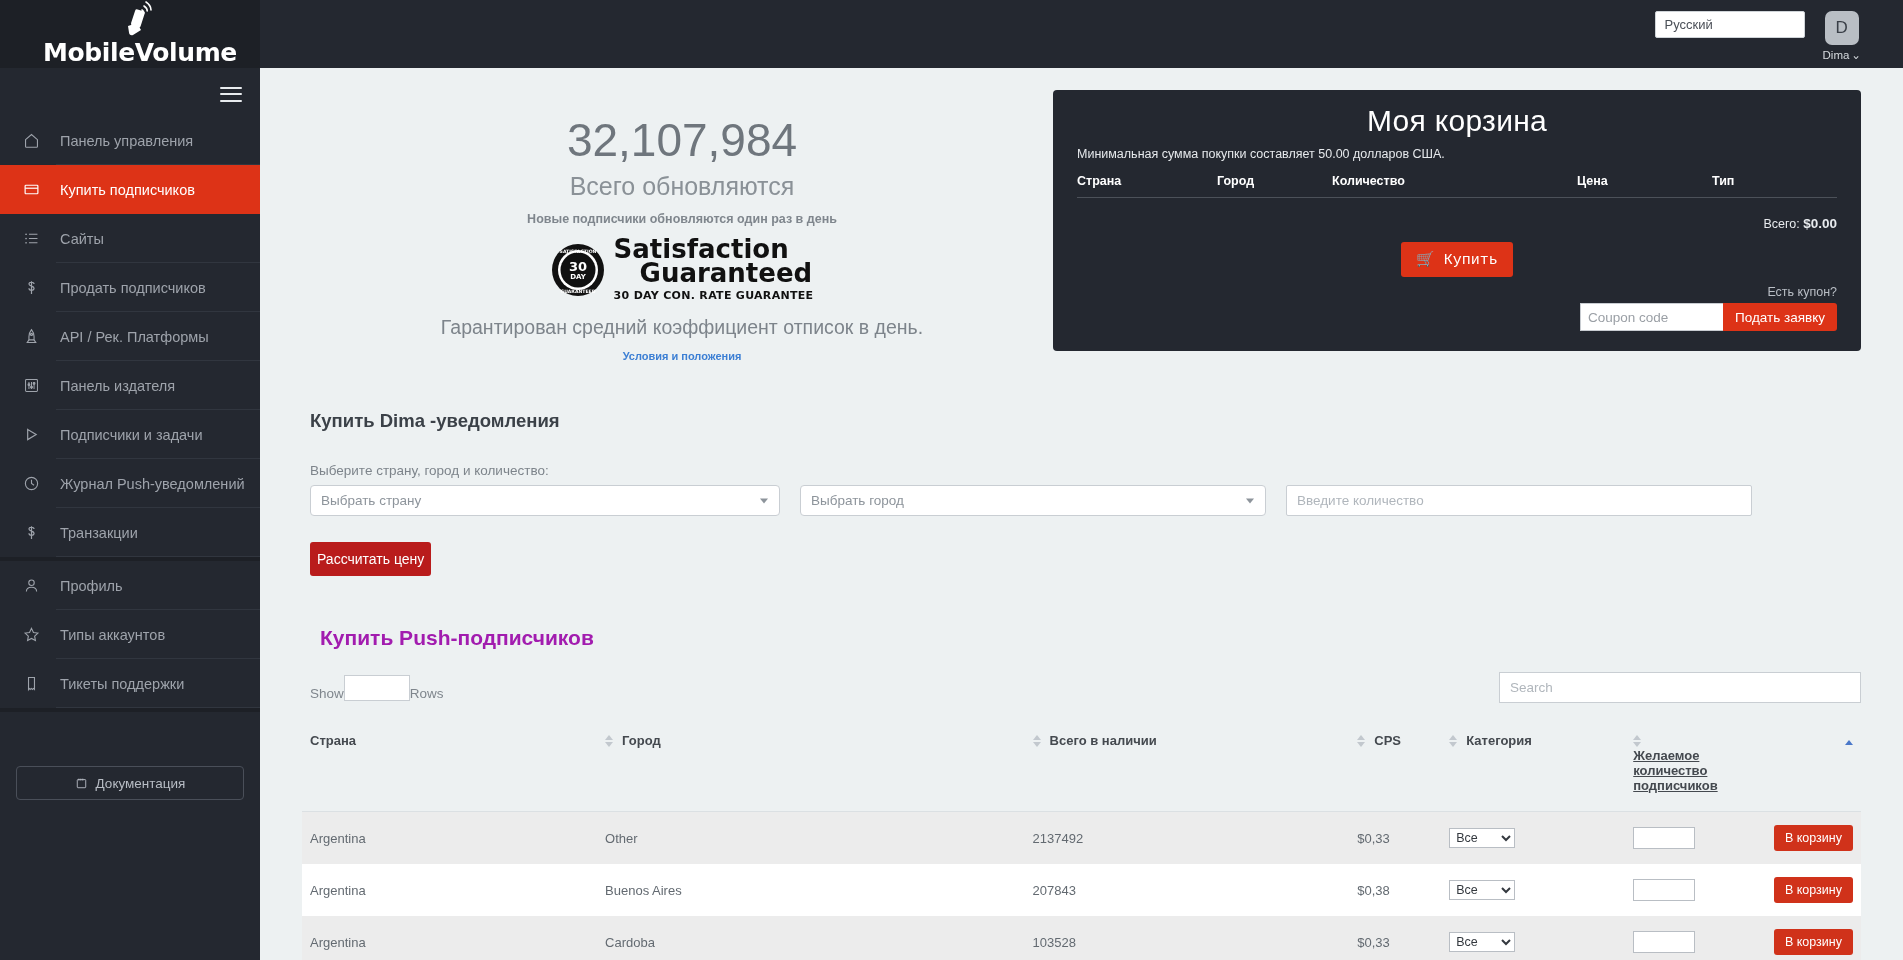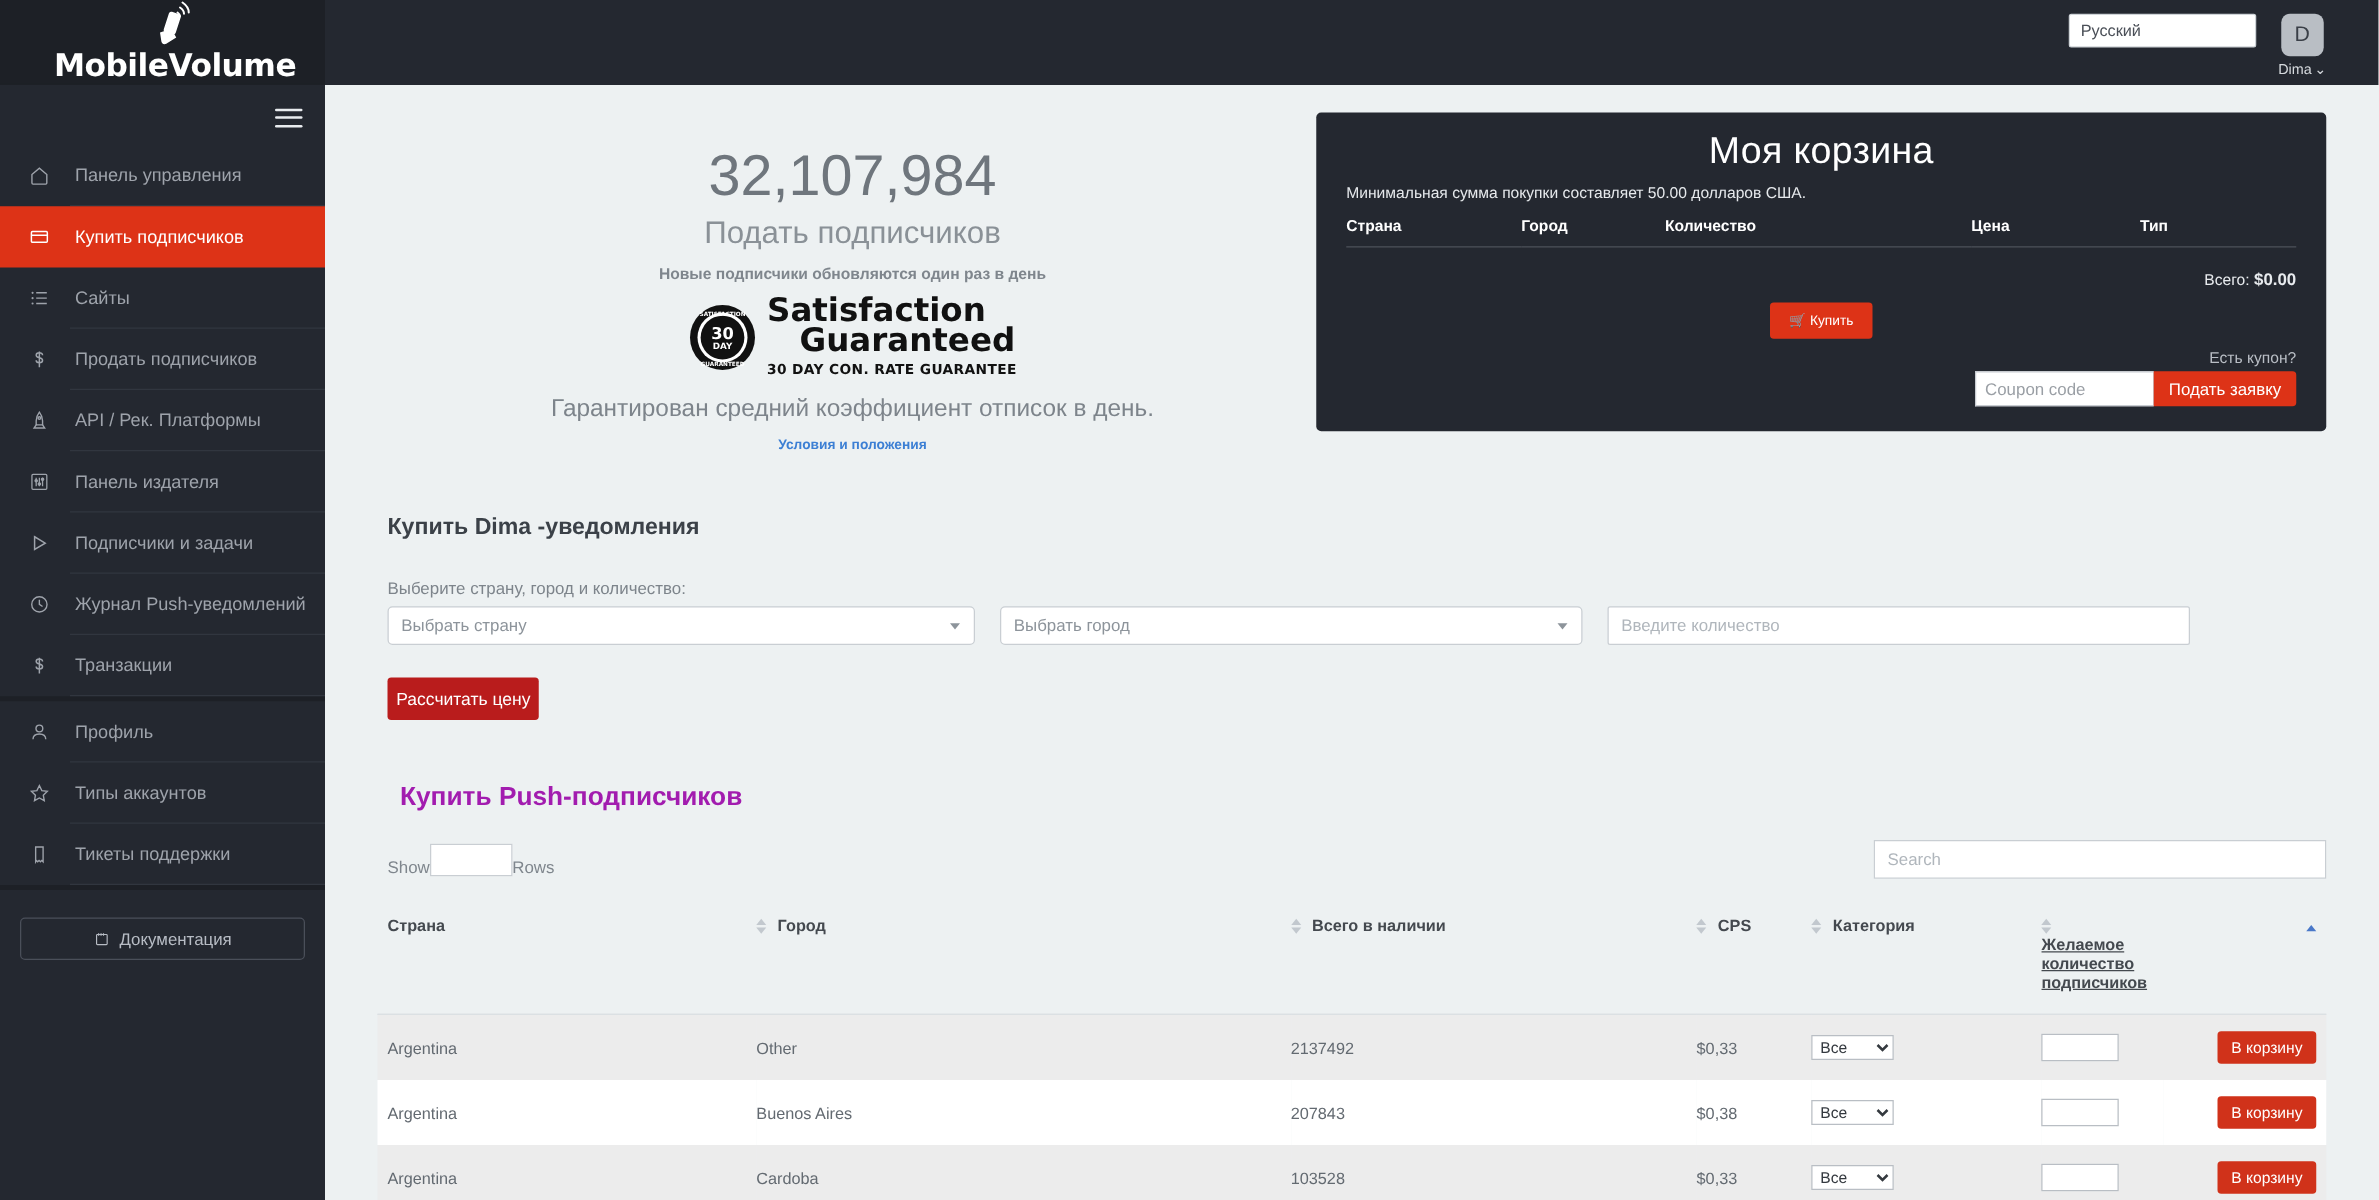--- a/index.html
+++ b/index.html
@@ -67,20 +67,21 @@
     background: #dd3317; color: #fff;
   }
   .nav-item.active .ico { color:#fff; }
   .nav-item.first { margin-top: -4px; }
   .doc-wrap { padding: 22px 16px 0 16px; }
   .doc-btn {
     display:flex; align-items:center; justify-content:center; gap:8px;
     height: 34px; border: 1px solid #4a4f59; border-radius: 4px;
     color:#b7bcc4; font-size: 13.5px; cursor:pointer; background: transparent;
     width: 100%;
+    margin-top: 32px;
   }
   .doc-btn svg { display:block; }
 
   
   .main { flex: 1; height: 960px; background: #edf1f2; position: relative; overflow: hidden;}
   .topbar {
     height: 68px; background:#242830;
     display:flex; align-items:flex-start; justify-content:flex-end;
     padding: 11px 42px 0 0;
   }
@@ -131,22 +132,22 @@
   .cart-table { width:100%; border-collapse: collapse; margin-top: 13px; }
   .cart-table th {
     text-align:left; font-size: 12.5px; font-weight: bold; color:#fff;
     padding: 0 0 9px 0; border-bottom: 1px solid #4c5159;
   }
   .cart-total { text-align:right; font-size: 12.5px; margin-top: 18px; color:#e8ebee; }
   .cart-total b { font-size: 13.5px; }
   .buy-btn {
     display:block; margin: 11px auto 0 auto;
     background:#dd3317; color:#fff; border:none; border-radius: 3px;
-    font-size: 11px; padding: 8px 15px; cursor:pointer;
-    font-family: Liberation Sans, sans-serif;
+    font-size: 15px; padding: 8px 15px; cursor:pointer;
+    font-family: Liberation Mono, monospace;
   }
   .coupon-wrap { margin-top: 8px; text-align:right; }
   .coupon-lbl { font-size: 12.5px; color:#b9bec5; margin-bottom: 4px; }
   .coupon-row { display:flex; justify-content:flex-end; }
   .coupon-input {
     width: 143px; height: 28px; border:1px solid #c8ccd1; border-right:none;
     padding: 0 7px; font-size: 13.5px; color:#555; background:#fff;
     font-family: "Liberation Sans", sans-serif; outline:none;
   }
   .coupon-input::placeholder { color:#9a9fa5; }
@@ -422,21 +423,21 @@
           <span>Dima</span><span class="caret-dn">⌄</span>
         </div>
       </div>
     </div>
 
     <div class="content">
 
       <div class="hero-row">
         <div class="hero-left">
           <div class="big-count">32,107,984</div>
-          <div class="sub-title">Подать подписчиков</div>
+          <div class="sub-title">Всего обновляются</div>
           <div class="sub-note">Новые подписчики обновляются один раз в день</div>
           <div class="badge-row">
             <span class="seal">
               <svg width="54" height="54" viewBox="0 0 54 54">
                 <circle cx="27" cy="27" r="26" fill="#111"></circle>
                 <circle cx="27" cy="27" r="20" fill="#fff"></circle>
                 <circle cx="27" cy="27" r="17.5" fill="#111"></circle>
                 <text x="27" y="28" font-size="13" font-weight="bold" fill="#fff" text-anchor="middle" font-family="DejaVu Sans">30</text>
                 <text x="27" y="36" font-size="7" font-weight="bold" fill="#fff" text-anchor="middle" font-family="DejaVu Sans">DAY</text>
                 <text x="27" y="9.5" font-size="4.6" font-weight="bold" fill="#fff" text-anchor="middle" font-family="DejaVu Sans">SATISFACTION</text>

